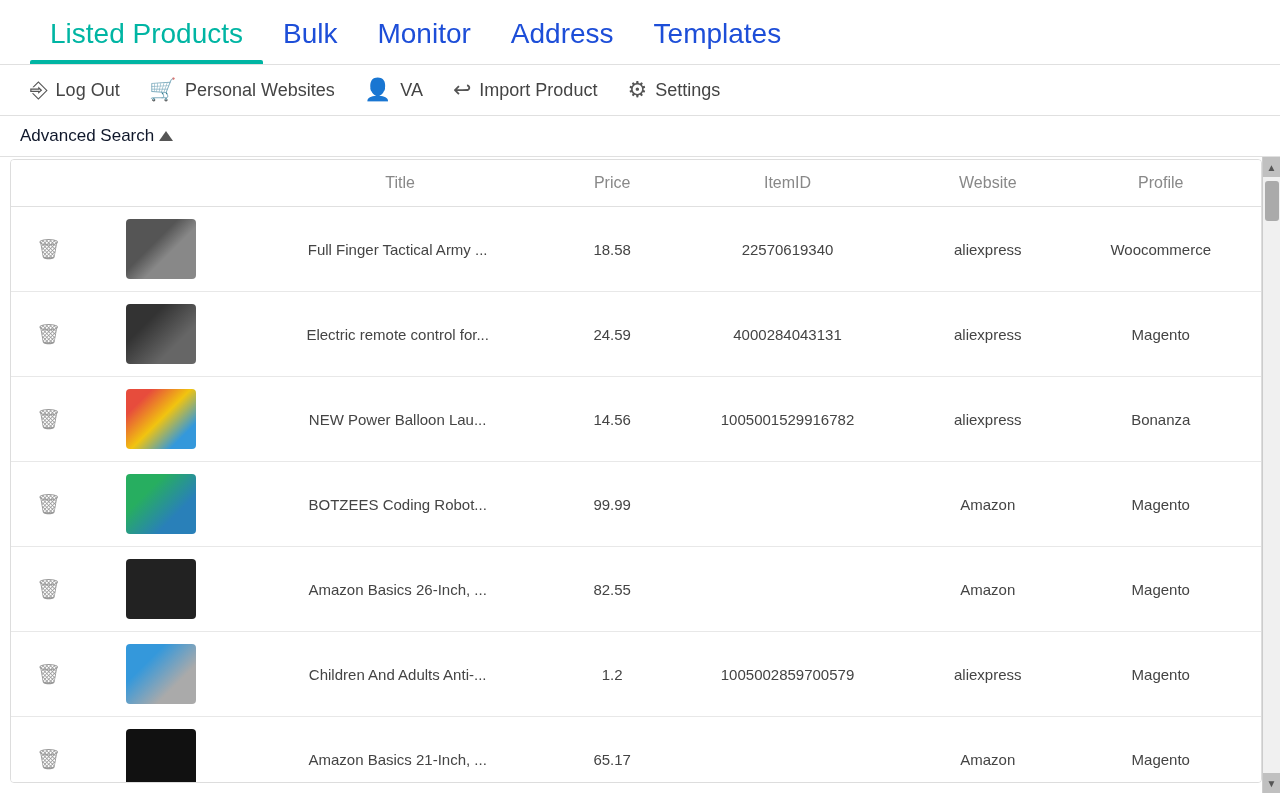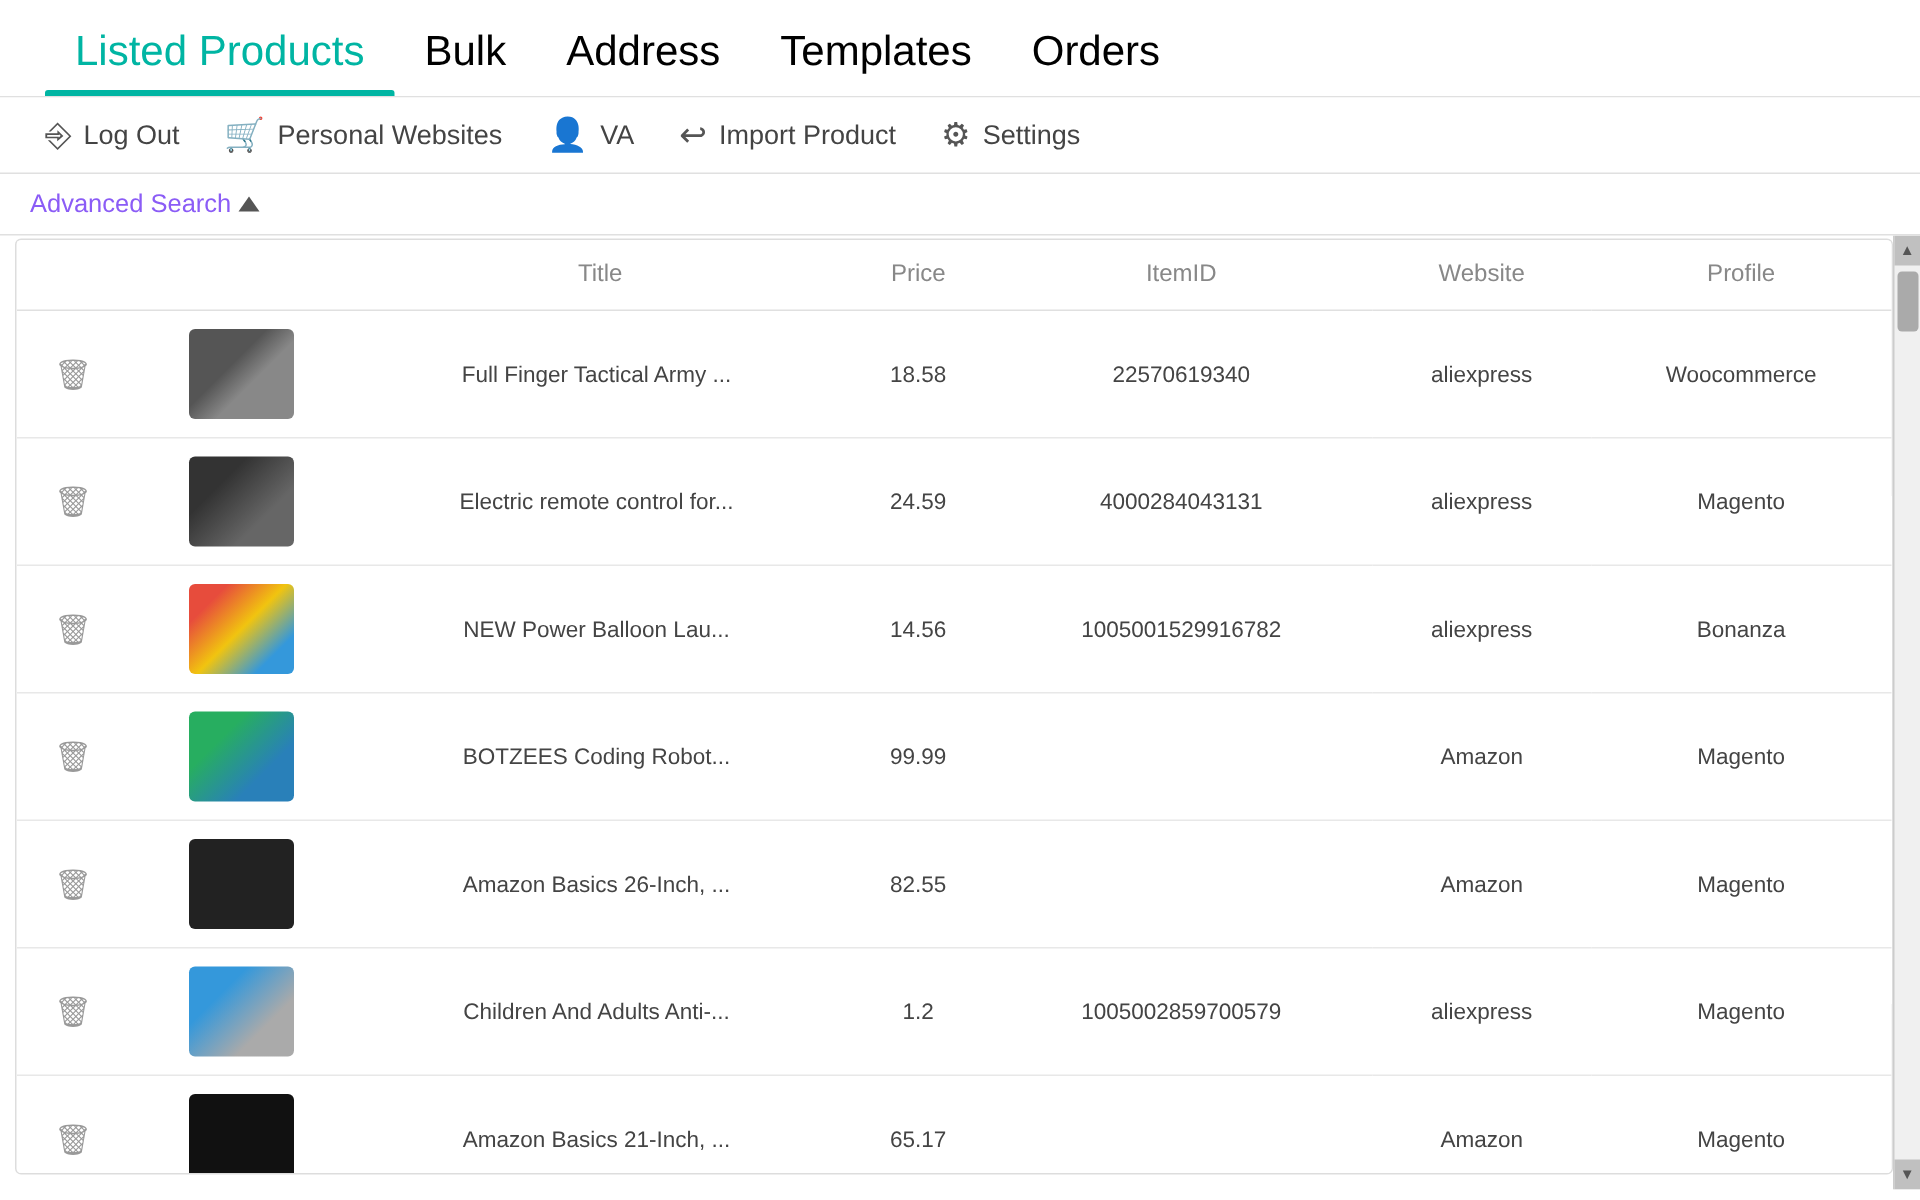--- a/index.html
+++ b/index.html
@@ -10,21 +10,21 @@
       display: flex;
       align-items: flex-start;
       padding: 0 30px;
       border-bottom: 1px solid #e0e0e0;
       background: #fff;
     }
     .nav-item {
       padding: 18px 20px 14px;
       font-size: 28px;
       font-weight: 500;
-      color: #000000;
+      color: #1d4ed8;
       cursor: pointer;
       position: relative;
       white-space: nowrap;
     }
     .nav-item.active {
       color: #00b5a3;
     }
     .nav-item.active::after {
       content: '';
       position: absolute;
@@ -58,21 +58,21 @@
       font-size: 22px;
       color: #555;
     }
 
     
     .advanced-search {
       display: flex;
       align-items: center;
       padding: 10px 20px;
       font-size: 17px;
-      color: #8b5cf6;
+      color: #0f172a;
       cursor: pointer;
       gap: 5px;
       border-bottom: 1px solid #e0e0e0;
       background: #fff;
     }
     .arrow-up {
       width: 0;
       height: 0;
       border-left: 7px solid transparent;
       border-right: 7px solid transparent;
@@ -181,23 +181,23 @@
     .thumb-5 { background: #222; }
     .thumb-6 { background: linear-gradient(135deg, #3498db 30%, #aaa 70%); }
     .thumb-7 { background: #111; }
   </style>
 </head>
 <body>
 
 <nav class="top-nav">
   <div class="nav-item active">Listed Products</div>
   <div class="nav-item">Bulk</div>
+  <div class="nav-item">Monitor</div>
   <div class="nav-item">Address</div>
   <div class="nav-item">Templates</div>
-  <div class="nav-item">Orders</div>
 </nav>
 
 <div class="toolbar">
   <div class="toolbar-item">
     <span class="toolbar-icon">⎆</span>
     <span>Log Out</span>
   </div>
   <div class="toolbar-item">
     <span class="toolbar-icon">🛒</span>
     <span>Personal Websites</span>

